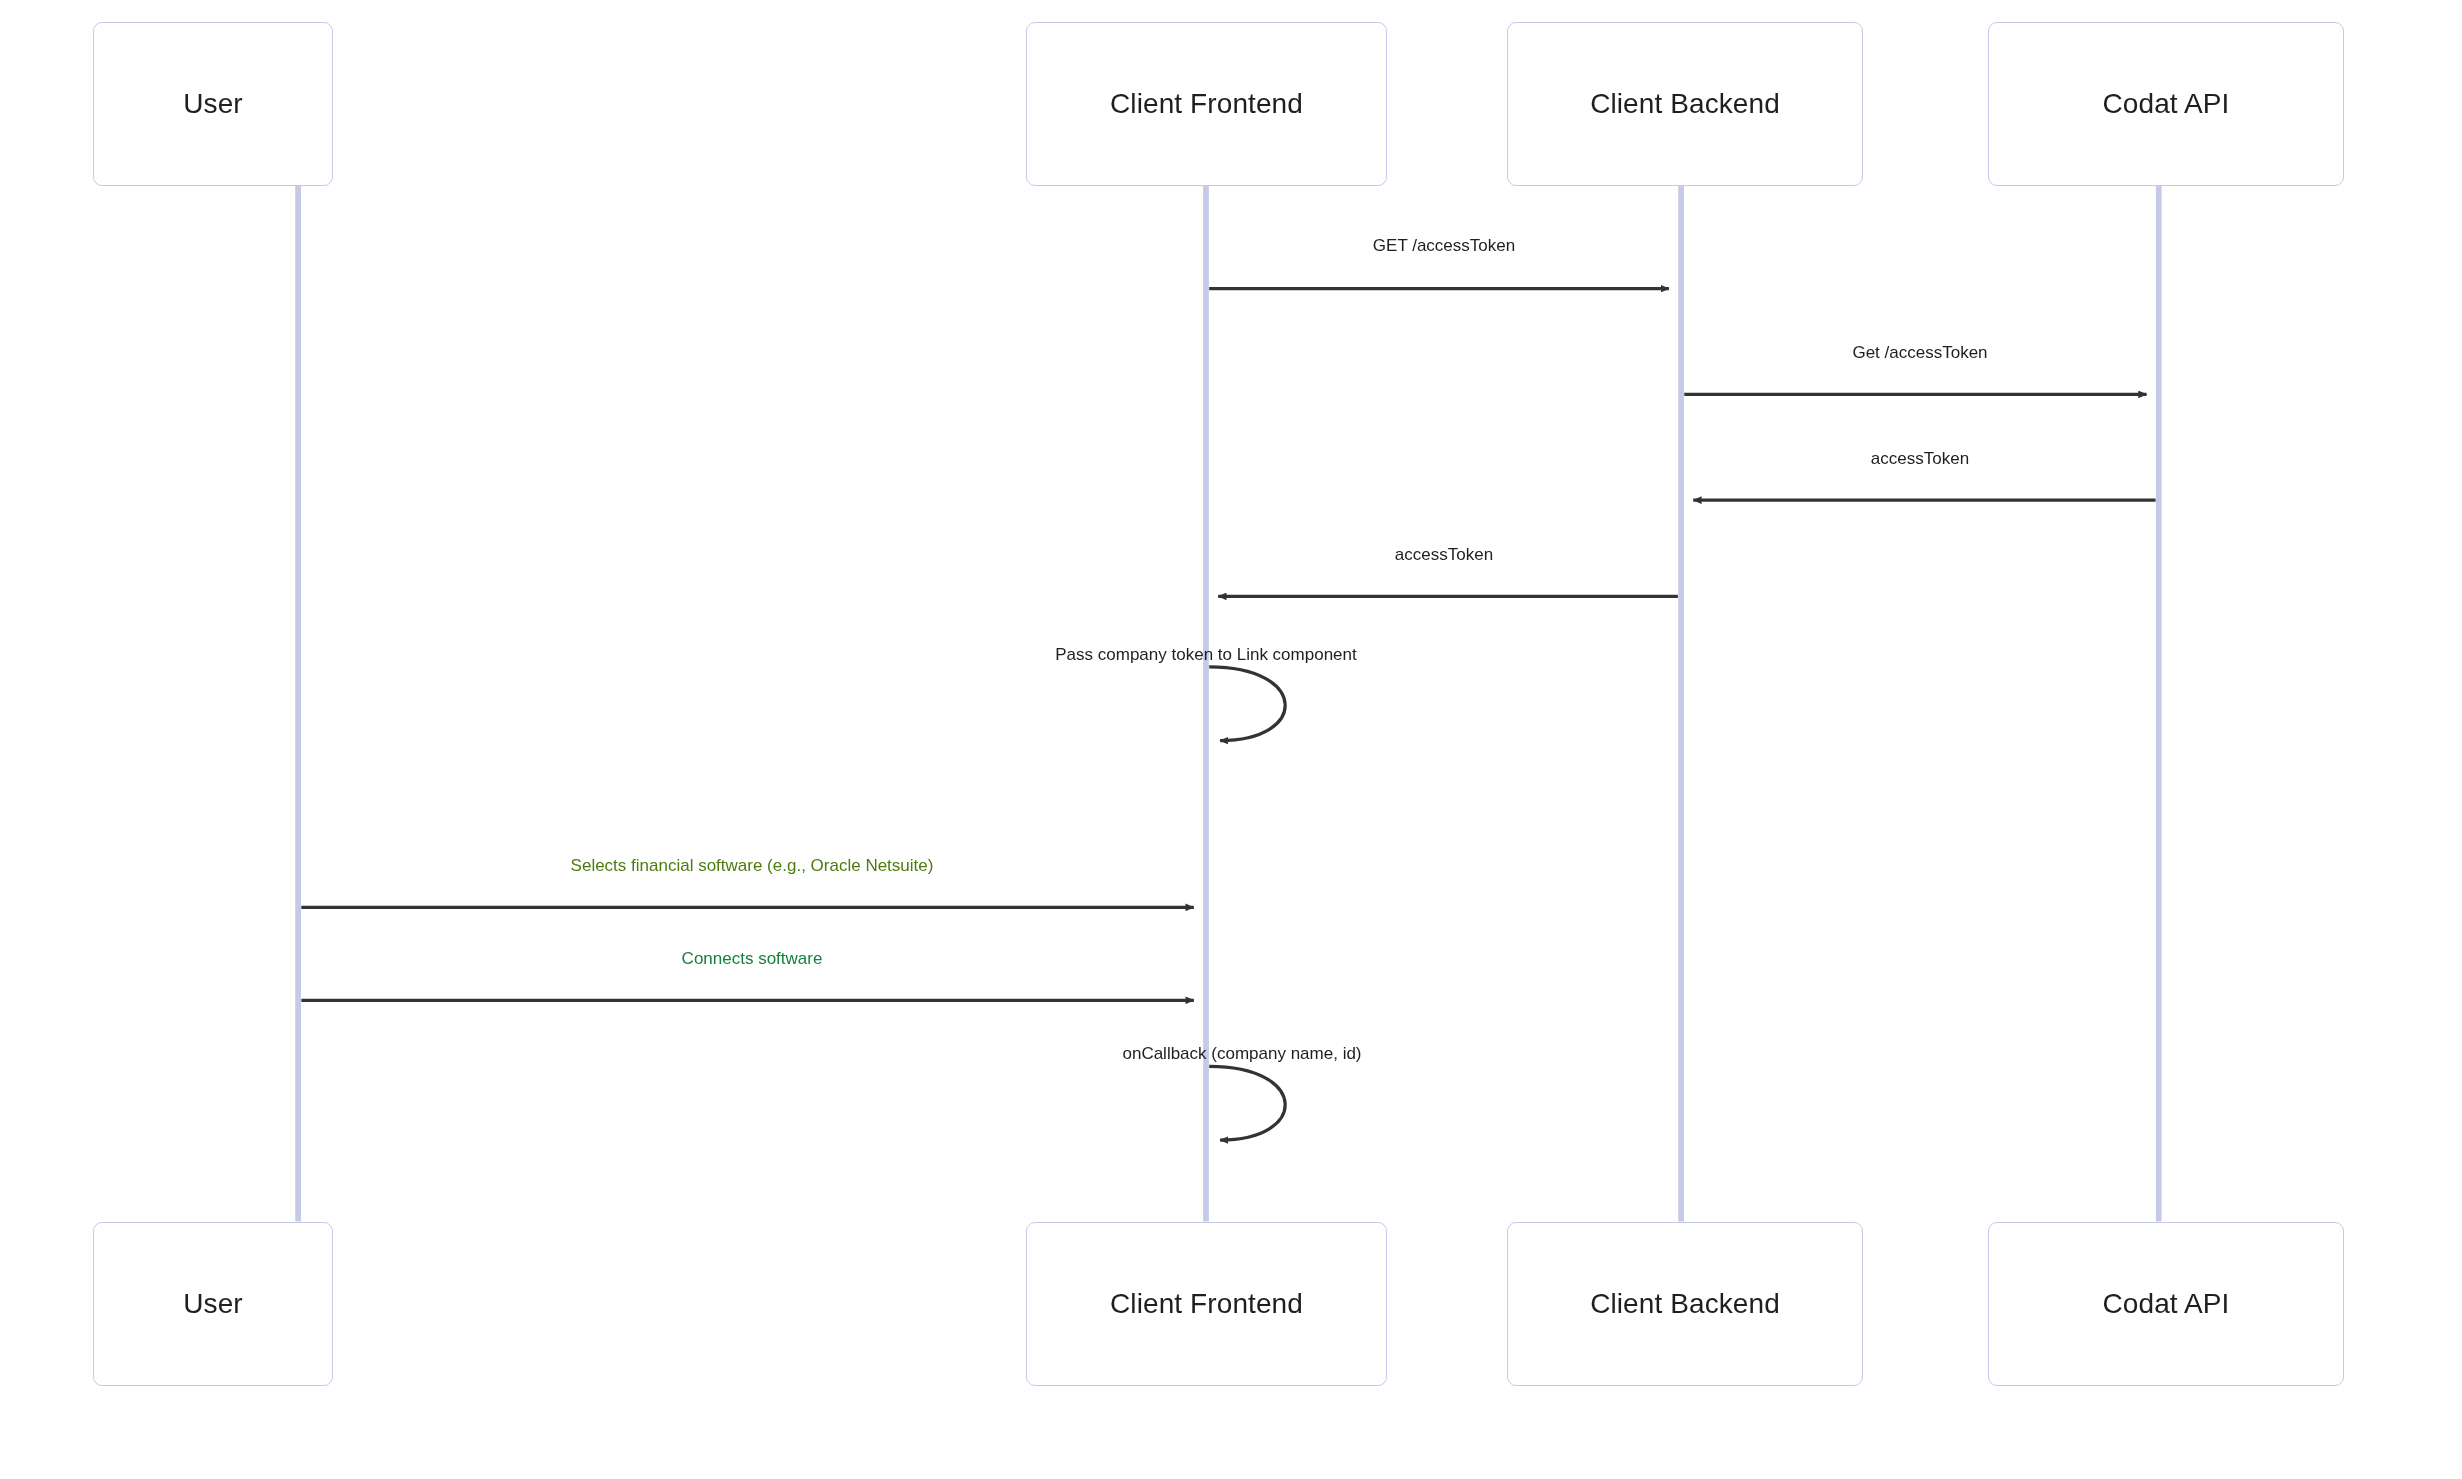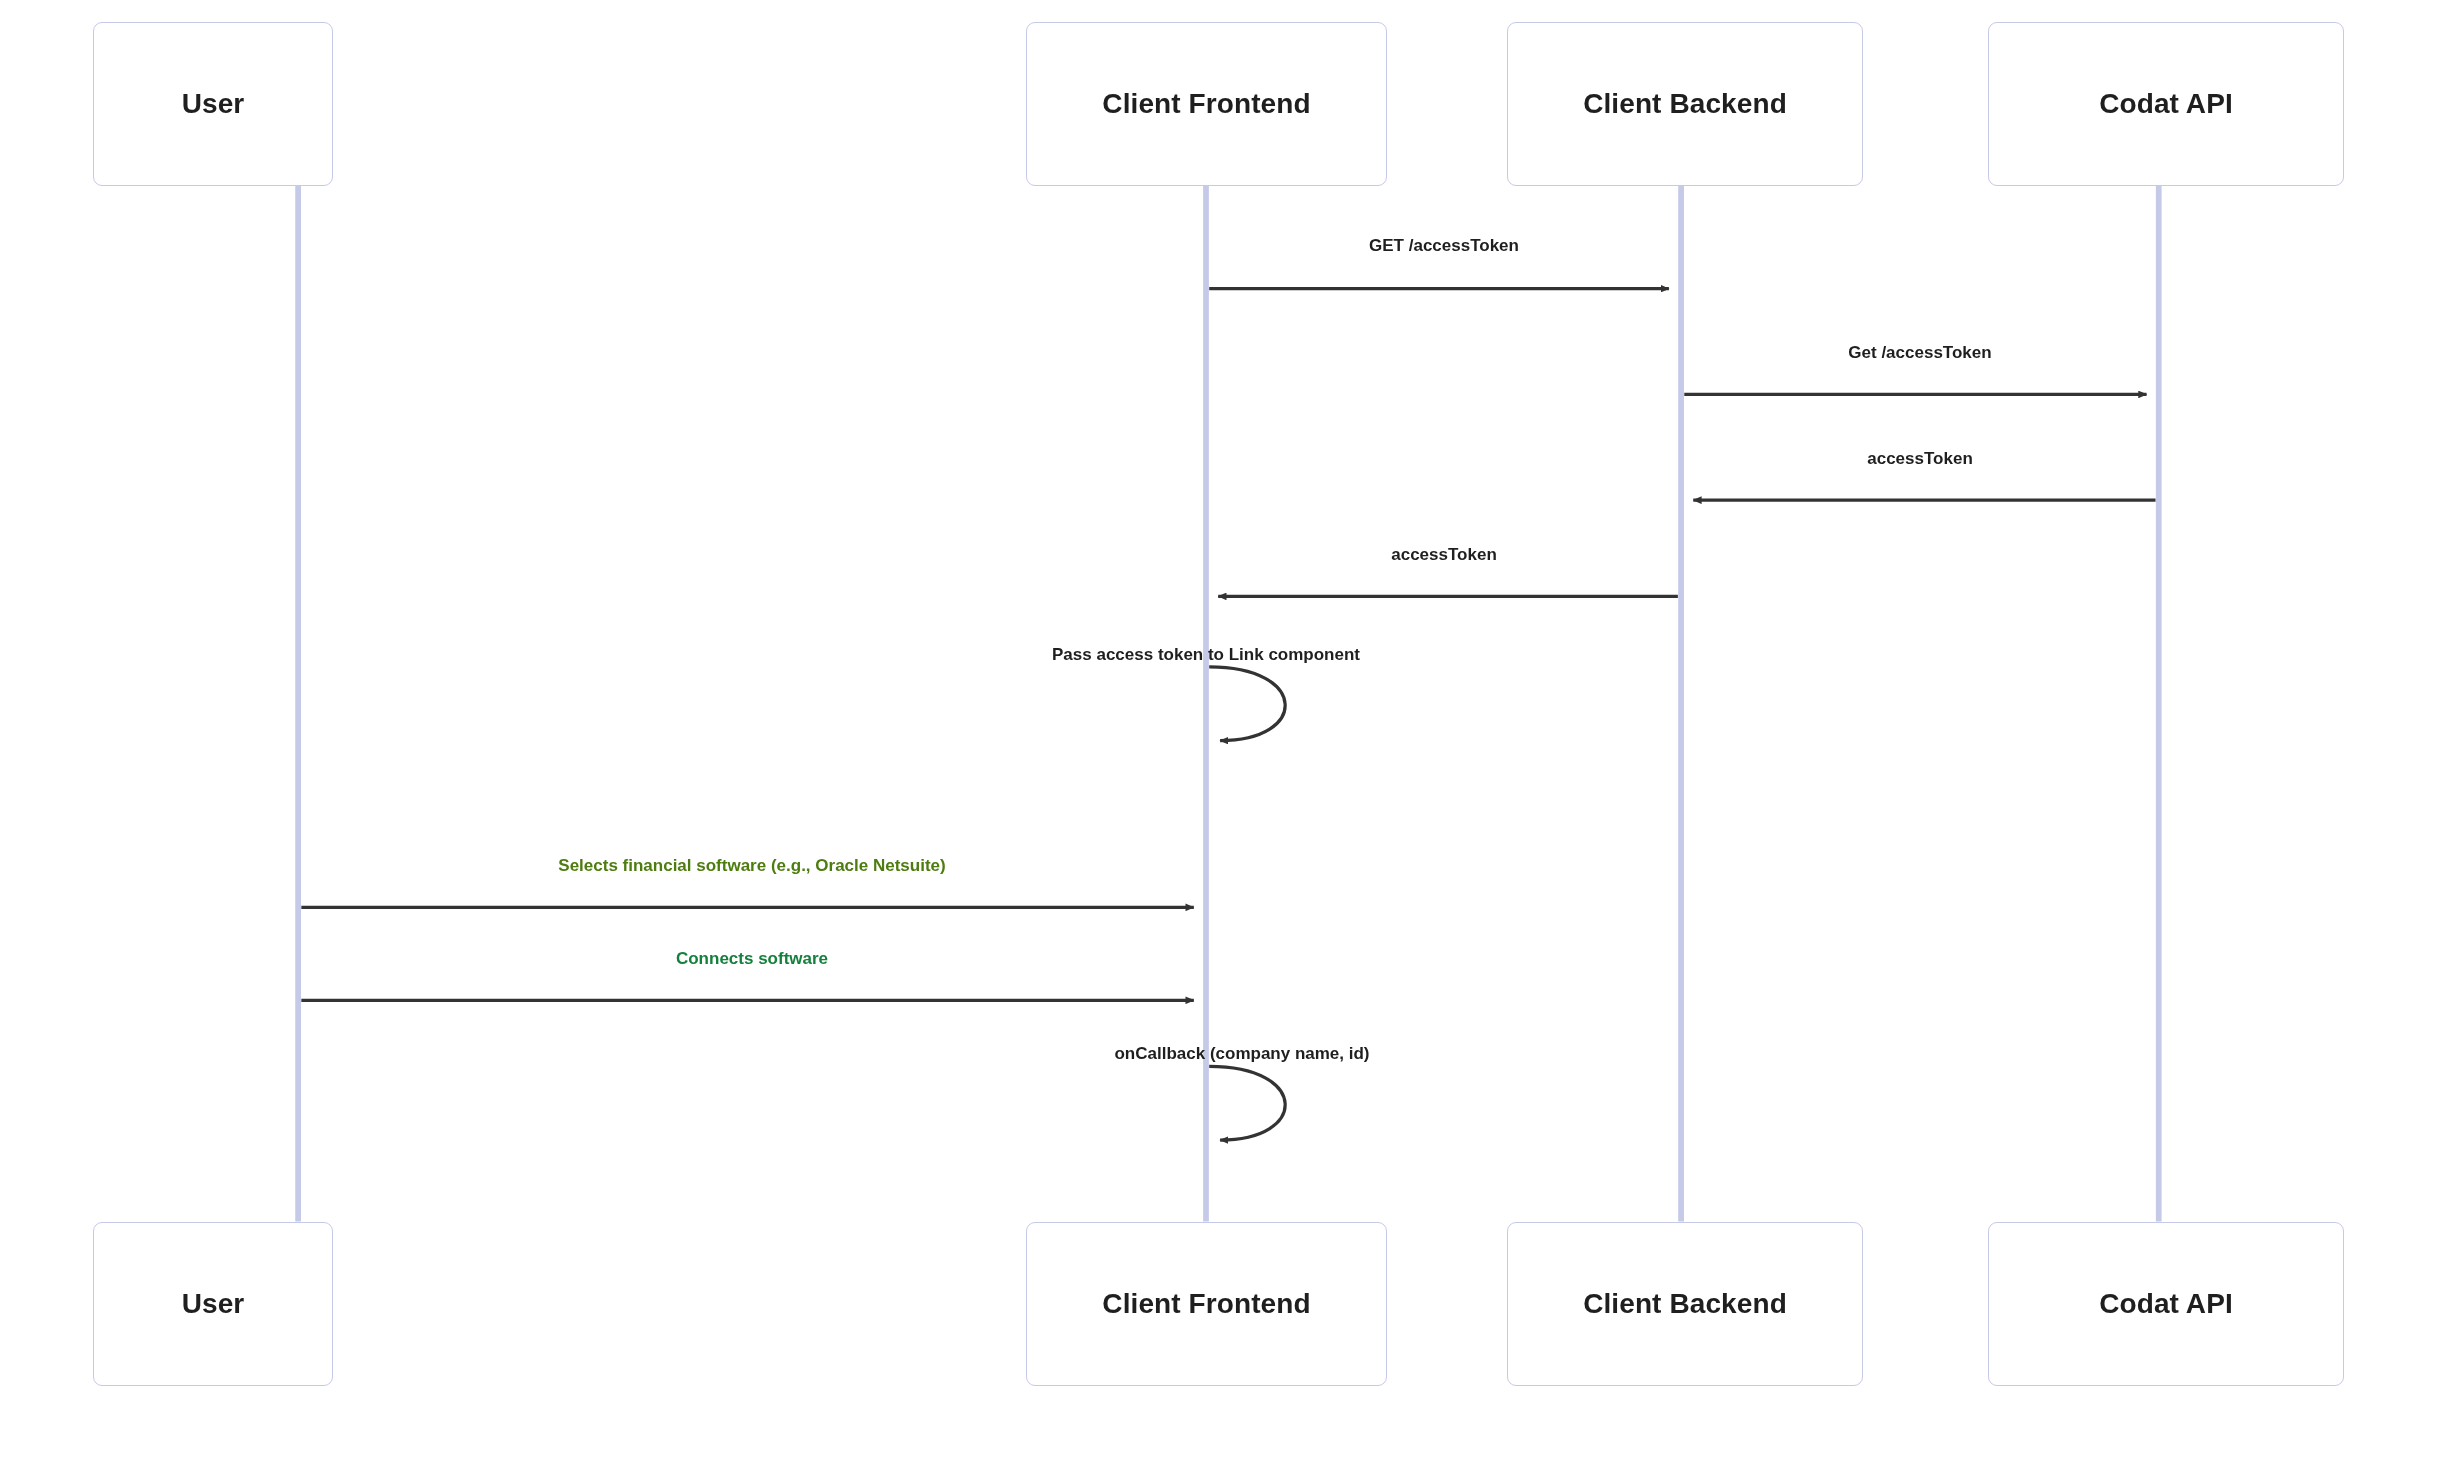--- a/index.html
+++ b/index.html
@@ -5,21 +5,21 @@
 <style>
   html,body{margin:0;padding:0;background:#ffffff;}
   body{
     font-family:"Liberation Sans", sans-serif;
     width:2462px;height:1480px;
     overflow:hidden;
     position:relative;
   }
   #diagram-root{
     position:absolute;inset:0;
-    width:2462px;height:1072px;font-weight:bold;
+    width:2462px;height:1072px;
   }
   svg.canvas{
     position:absolute;top:0;left:0;
     width:2462px;height:1480px;
     display:block;
   }
   .actor-box{
     position:absolute;
     box-sizing:border-box;
     background:#ffffff;
@@ -107,20 +107,20 @@
       </div>
       <div class="actor-box" style="left: 1988px; top: 1222px; width: 356px; height: 164px; border-color: rgb(197, 202, 233); background: rgb(255, 255, 255);">
         <span class="actor-label" style="color: rgb(31, 31, 31);">Codat API</span>
       </div>
     </div>
   <div id="labels-layer">
       <div class="msg-label" style="top: 237px; left: 1444px; color: rgb(31, 31, 31);">GET /accessToken</div>
       <div class="msg-label" style="top: 344px; left: 1920px; color: rgb(31, 31, 31);">Get /accessToken</div>
       <div class="msg-label" style="top: 450px; left: 1920px; color: rgb(31, 31, 31);">accessToken</div>
       <div class="msg-label" style="top: 546px; left: 1444px; color: rgb(31, 31, 31);">accessToken</div>
-      <div class="msg-label" style="top: 646px; left: 1206px; color: rgb(31, 31, 31);">Pass access token to Link component</div>
+      <div class="msg-label" style="top: 646px; left: 1206px; color: rgb(31, 31, 31);">Pass company token to Link component</div>
       <div class="msg-label" style="top: 857px; left: 752px; color: #4d7c0f;">Selects financial software (e.g., Oracle Netsuite)</div>
       <div class="msg-label" style="top: 950px; left: 752px; color: #15803d;">Connects software</div>
       <div class="msg-label" style="top: 1045px; left: 1206px; color: rgb(31, 31, 31); margin-left: 36px;">onCallback (company name, id)</div>
     </div>
 
 </div>
 
 
 </body></html>

